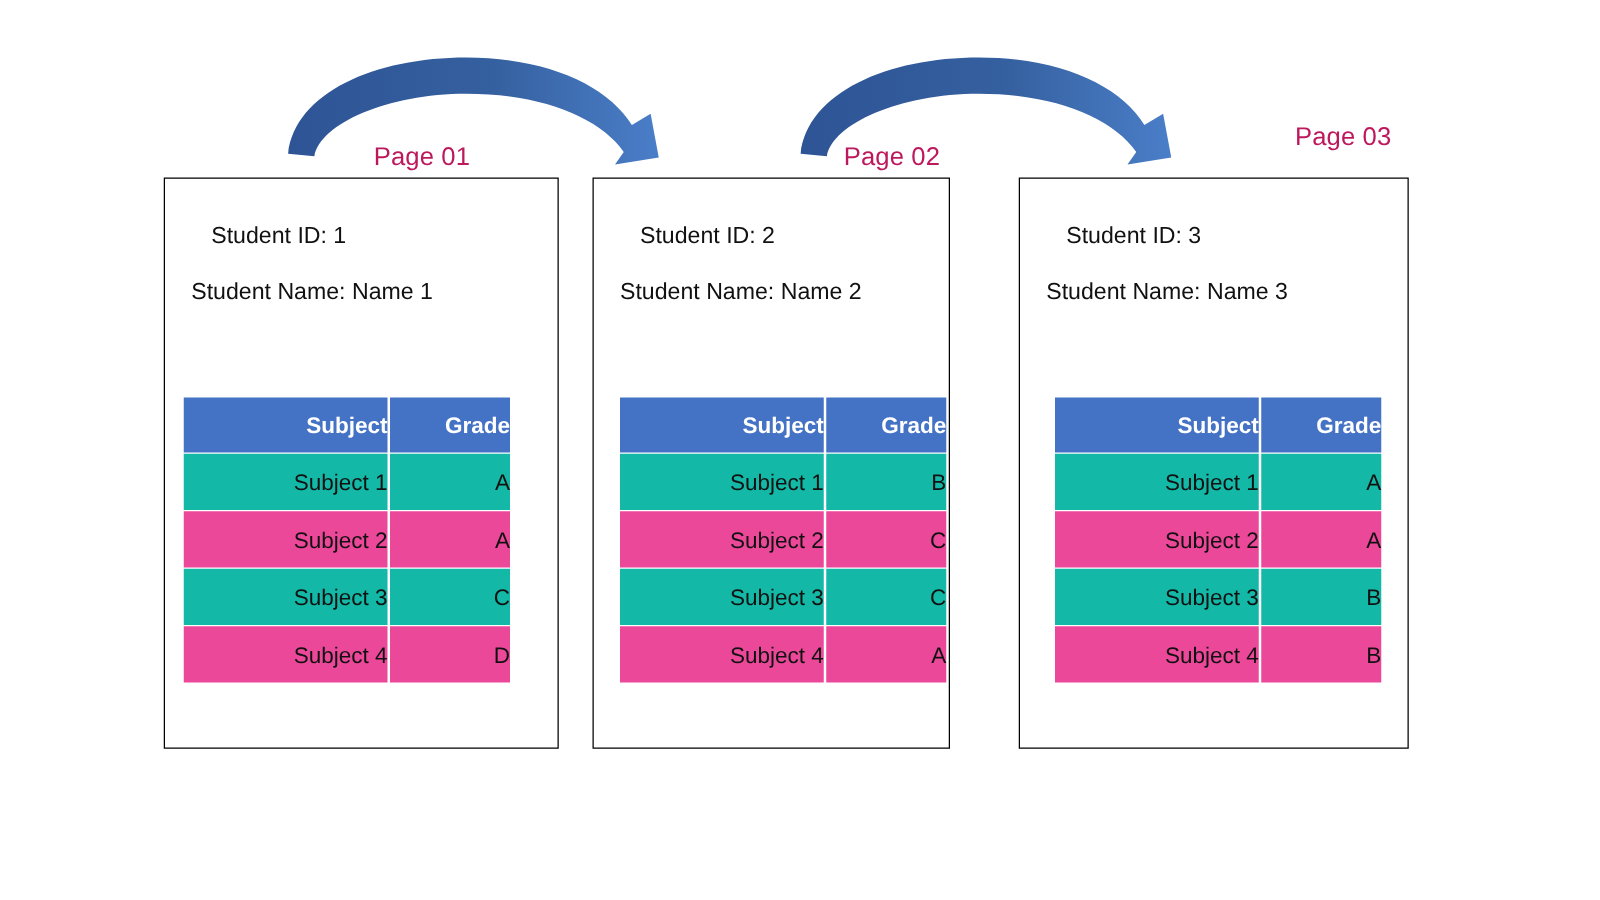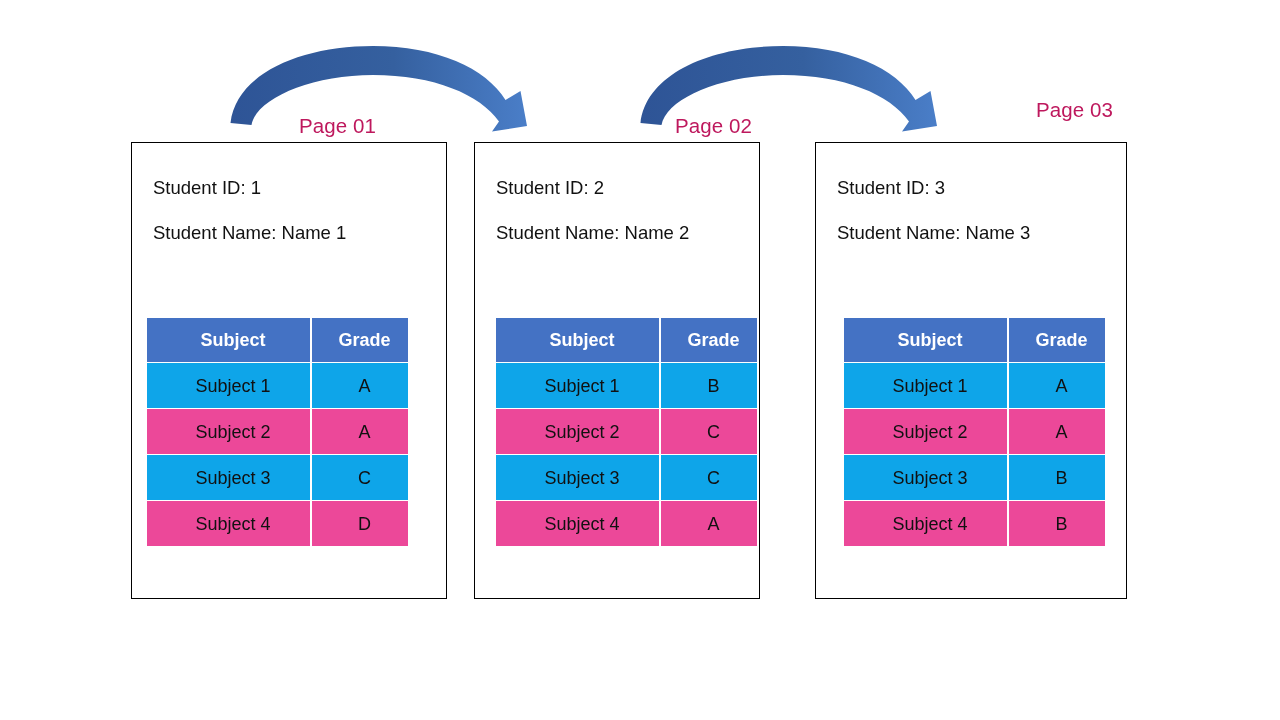--- a/index.html
+++ b/index.html
@@ -56,57 +56,57 @@
   #page-card-2 { left: 474px;  top: 142px; width: 286px; height: 457px; }
   #page-card-3 { left: 815px;  top: 142px; width: 312px; height: 457px; }
 
   .meta-line {
     position: absolute;
     font-size: 18.5px;
     line-height: 1;
     color: #111111;
     white-space: nowrap;
   }
-  .meta-id   { left: 21px; top: 36px; }
+  .meta-id   { left: 37px; top: 36px; }
   .meta-name { left: 21px; top: 81px; }
 
   
   .grade-table {
     position: absolute;
     left: 13px;
     top: 174px;
     width: 259px;
     border-collapse: separate;
     border-spacing: 2px 1px;
     table-layout: fixed;
   }
   .grade-table th,
   .grade-table td {
     padding: 0 0 0 9px;
     margin: 0;
     height: 45px;
     vertical-align: middle;
-    text-align: center;
+    text-align: right;
     font-weight: normal;
     font-size: 18px;
     line-height: 1;
     color: #111111;
     border: none;
   }
   .grade-table col.c-subject { width: 163px; }
   .grade-table col.c-grade   { width: 96px; }
 
   .grade-table thead th {
     background: #4472c4;
     color: #ffffff;
     font-weight: bold;
     font-size: 18px;
     height: 44px;
   }
-  .grade-table tbody tr.row-odd td  { background: #0ea5e9; }
+  .grade-table tbody tr.row-odd td  { background: #14b8a6; }
   .grade-table tbody tr.row-even td { background: #ec4899; }
 
   
   #page-card-3 .grade-table { left: 26px; }
   #page-card-2 .grade-table { left: 19px; }
 </style>
 </head>
 <body>
 
 <div id="stage">

